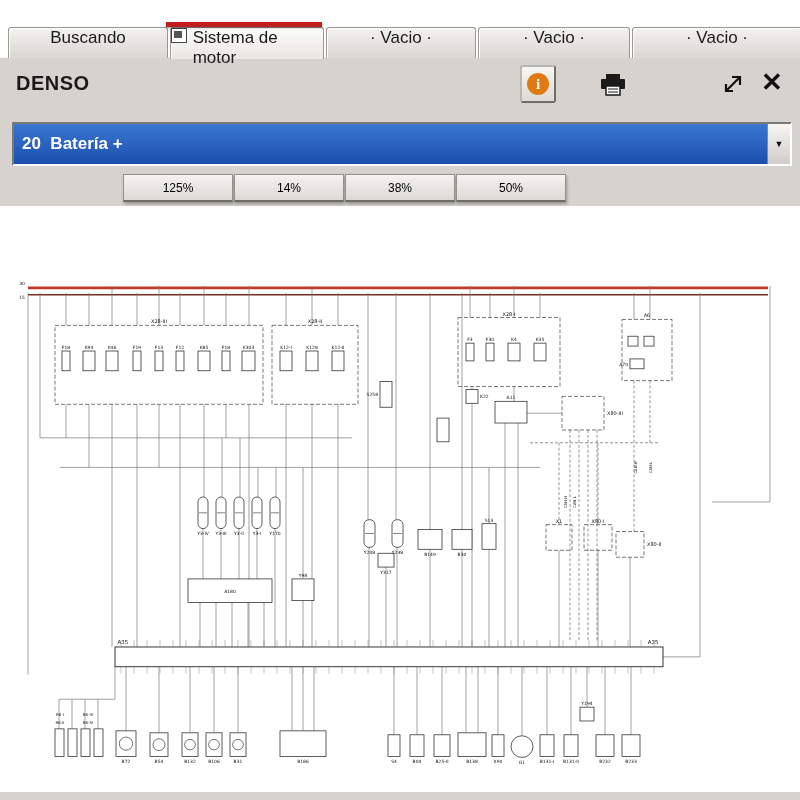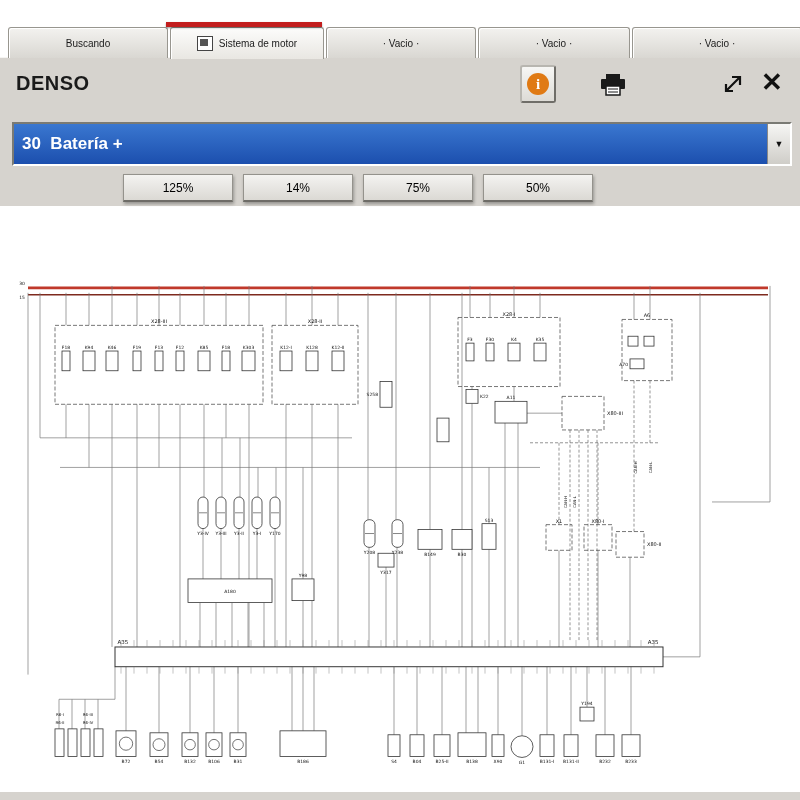--- a/index.html
+++ b/index.html
@@ -7,23 +7,23 @@
        font-family:"Liberation Sans",sans-serif;color:#1a1a1a;}
 
   
   .panel{position:absolute;top:57px;left:0;width:800px;height:743px;background:#d6d3ce;
          border-top:1px solid #f5f4f2;}
 
   
   .active-bar{position:absolute;top:22px;left:166px;width:156px;height:5px;background:#c21d1d;
               box-shadow:0 1px 2px rgba(0,0,0,.4);z-index:4;}
   .tabbar{position:absolute;top:27px;left:8px;height:31px;display:flex;gap:2px;z-index:3;}
-  .tab{height:30px;display:flex;align-items:center;justify-content:center;gap:6px;
+  .tab{height:30px;display:flex;align-items:flex-start;justify-content:center;gap:6px;
        background:linear-gradient(#f3f2ef,#d9d7d2);border:1px solid #98968f;border-bottom:none;
-       border-radius:3px 3px 0 0;font-size:10px;cursor:default;box-shadow:inset 1px 1px 0 #ffffff;}
+       border-radius:3px 3px 0 0;font-size:17px;cursor:default;box-shadow:inset 1px 1px 0 #ffffff;}
   .tab.active{background:linear-gradient(#fcfcfb,#e9e7e2);height:31px;font-weight:normal;}
   .tabicon{width:14px;height:13px;border:1px solid #444;background:#fff;display:inline-block;position:relative;}
   .tabicon::after{content:"";position:absolute;left:2px;top:2px;width:8px;height:7px;background:#555;}
 
   
   .brand{position:absolute;top:72px;left:16px;font-size:20px;font-weight:bold;letter-spacing:.5px;z-index:5;}
   .hbtn{position:absolute;z-index:5;display:flex;align-items:center;justify-content:center;background:transparent;border:none;padding:0;cursor:pointer;}
   .info-btn{top:65px;left:520px;width:36px;height:38px;background:linear-gradient(#f7f7f5,#dddbd6);
             border:2px solid;border-color:#b8b6b0 #6f6d68 #6f6d68 #b8b6b0;border-radius:3px;}
   .info-circle{width:22px;height:22px;border-radius:50%;background:#e07a14;color:#fff;font-weight:bold;
@@ -34,21 +34,21 @@
 
   
   .combo{position:absolute;top:122px;left:12px;width:776px;height:40px;z-index:5;display:flex;
          border:2px solid;border-color:#7a7a74 #ffffff #ffffff #7a7a74;background:#0d2f6e;}
   .combo-text{flex:1;display:flex;align-items:center;padding-left:8px;color:#fff;font-weight:bold;
               font-size:17px;white-space:pre;background:linear-gradient(#3a77d0,#1c4fae);}
   .combo-arrow{width:22px;background:linear-gradient(#f6f6f4,#cfcdc8);border-left:1px solid #888;
                display:flex;align-items:center;justify-content:center;font-size:9px;color:#111;cursor:pointer;}
 
   
-  .zoomrow{position:absolute;top:174px;left:123px;display:flex;gap:10px;z-index:5;}
+  .zoomrow{position:absolute;top:174px;left:123px;display:flex;gap:1px;z-index:5;}
   .zbtn{width:110px;height:28px;background:linear-gradient(#f4f3f1,#dbd9d4);border:1px solid #94928c;
         border-bottom:2px solid #6e6c67;box-shadow:1px 2px 3px rgba(0,0,0,.3);font-size:12px;cursor:pointer;
         font-family:"Liberation Sans",sans-serif;}
 
   
   .diagram{position:absolute;top:206px;left:0;width:800px;height:586px;background:#ffffff;z-index:2;}
   .diagram svg{width:100%;height:100%;display:block;}
   svg text{font-family:"DejaVu Sans",sans-serif;}
 </style>
 </head>
@@ -97,28 +97,28 @@
   <svg width="24" height="24" viewBox="0 0 24 24">
     <path d="M5 19 L18 6 M11 5 H19 V13 M5 12 V19 H12" stroke="#111" stroke-width="2.2" fill="none"></path>
   </svg>
 </button>
 
 <button class="hbtn close-btn">
   <span>✕</span>
 </button>
 
 <div class="combo">
-  <div class="combo-text">30  Batería +</div>
+  <div class="combo-text">20  Batería +</div>
   <div class="combo-arrow">▼</div>
 </div>
 
 <div class="zoomrow">
   <button class="zbtn">125%</button>
   <button class="zbtn">14%</button>
-  <button class="zbtn">75%</button>
+  <button class="zbtn">38%</button>
   <button class="zbtn">50%</button>
 </div>
 
 <div class="diagram">
   <svg id="diagram-svg" viewBox="0 0 800 594" preserveAspectRatio="none">
       <line x1="28" y1="83" x2="768" y2="83" stroke="#c0392b" stroke-width="3"></line>
       <line x1="28" y1="90" x2="768" y2="90" stroke="#7e2a1e" stroke-width="1.5"></line>
       <line x1="66" y1="88" x2="66" y2="121" stroke="#777" stroke-width="0.7"></line>
       <line x1="89" y1="88" x2="89" y2="121" stroke="#777" stroke-width="0.7"></line>
       <line x1="112" y1="81" x2="112" y2="121" stroke="#777" stroke-width="0.7"></line>

